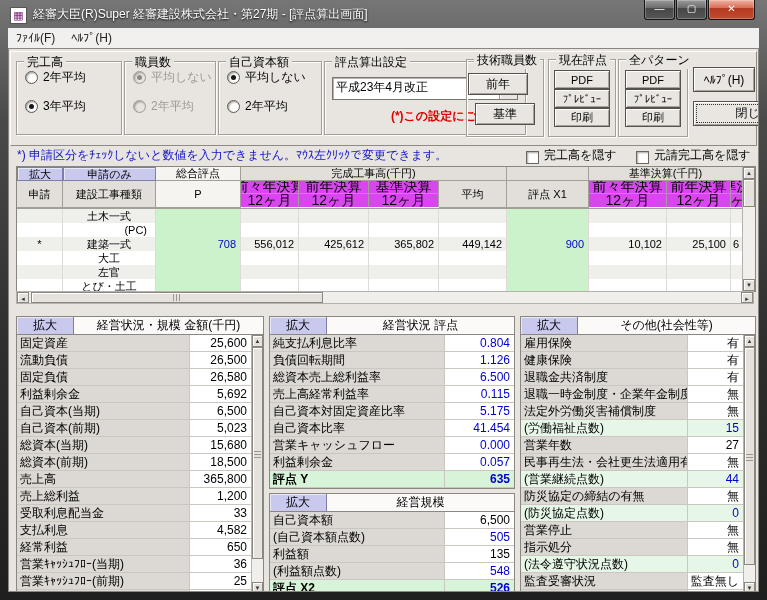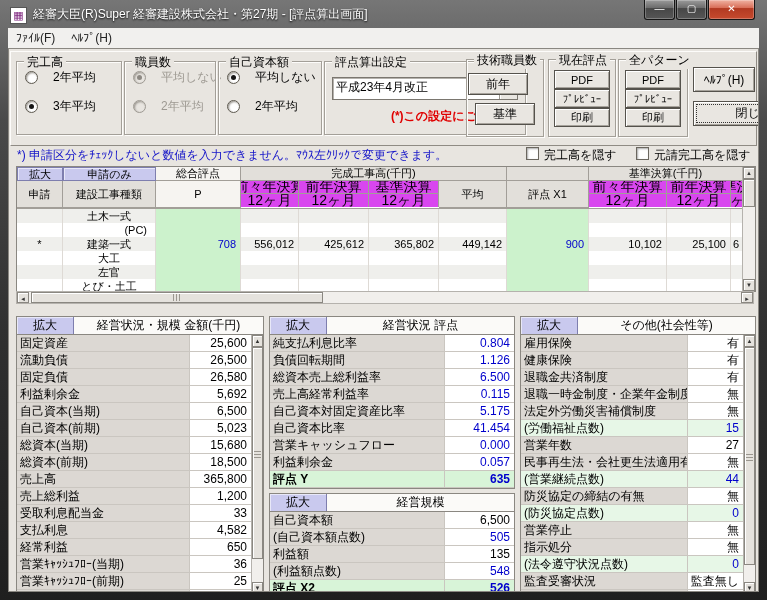--- a/index.html
+++ b/index.html
@@ -18,37 +18,37 @@
   .menubar{position:absolute;top:28px;left:8px;right:8px;height:20px;background:#f1f0ee;border-bottom:1px solid #b5b2ad;display:flex;align-items:center;font-size:12px;color:#222;}
   .menu-item{padding:2px 8px;}
 
   
   .client{position:absolute;top:48px;left:8px;right:8px;bottom:8px;background:#e8e5e0;border:1px solid #8a8781;overflow:hidden;}
 
   
   .toppanel{position:absolute;top:2px;left:1px;right:1px;height:93px;background:#e8e5e0;border:1px solid;border-color:#fdfcfa #8f8b84 #8f8b84 #fdfcfa;}
   .grp{position:absolute;border:1px solid #a39f98;box-shadow:inset 1px 1px 0 #fdfcfa,1px 1px 0 #fdfcfa;}
   .grp-title{position:absolute;top:-8px;left:7px;background:#e8e5e0;padding:0 3px;font-size:12px;white-space:nowrap;}
-  .radio{display:flex;align-items:center;gap:15px;font-size:12px;white-space:nowrap;margin:7px 7px 0 8px;}
+  .radio{display:flex;align-items:center;gap:5px;font-size:12px;white-space:nowrap;margin:7px 7px 0 8px;}
   .rdot{width:11px;height:11px;border-radius:50%;background:#fff;border:1px solid #5d594f;box-shadow:inset 1px 1px 2px #9a968f;position:relative;flex:none;}
   .radio.on .rdot::after{content:"";position:absolute;inset:3px;border-radius:50%;background:#161616;}
   .grp.disabled .radio{color:#9d9992;}
   .grp.disabled .rdot{background:#e8e5e0;border-color:#9d9992;}
   .grp.disabled .radio.on .rdot::after{background:#8d8983;}
   .btn3d{background:#e9e6e1;border:1px solid #55524c;box-shadow:inset 1px 1px 0 #fff,inset -1px -1px 0 #a7a39c;font-size:12px;display:flex;align-items:center;justify-content:center;white-space:nowrap;overflow:hidden;}
   .combo{position:absolute;left:7px;top:15px;width:184px;height:21px;display:flex;border:1px solid #7a766f;background:#fff;box-shadow:inset 1px 1px 0 #b5b2ad;}
   .combo-text{flex:1;font-size:12px;line-height:19px;padding-left:3px;overflow:hidden;white-space:nowrap;}
   .combo-btn{width:17px;background:#e9e6e1;border-left:1px solid #9a968f;box-shadow:inset 1px 1px 0 #fff;font-size:7px;line-height:19px;text-align:center;color:#222;}
   .warn{position:absolute;top:46px;right:8px;color:#e00000;font-size:12px;font-weight:bold;white-space:nowrap;}
   .focus-dotted{outline:1px dotted #333;outline-offset:-4px;padding-left:38px;}
 
   
   .noticerow{position:absolute;top:98px;left:8px;right:4px;height:16px;font-size:12px;}
   .notice-text{position:absolute;left:0;top:0;color:#1414c8;white-space:nowrap;}
-  .cbwrap{position:absolute;top:0;display:flex;align-items:flex-start;gap:5px;font-size:12px;white-space:nowrap;}
+  .cbwrap{position:absolute;top:0;display:flex;align-items:flex-end;gap:5px;font-size:12px;white-space:nowrap;}
   .cb{width:11px;height:11px;background:#fff;border:1px solid #6b675f;box-shadow:inset 1px 1px 2px #aaa;flex:none;}
 
   
   .stable{position:absolute;left:7px;top:117px;width:738px;height:124px;border:1px solid #8a8781;background:#fff;display:flex;}
   .tmain{flex:1;overflow:hidden;display:flex;flex-direction:column;}
   .hrow{display:flex;flex:none;}
   .hc{background:#e2dfda;border-right:1px solid #a29e98;border-bottom:1px solid #a29e98;font-size:11px;display:flex;align-items:center;justify-content:center;overflow:hidden;white-space:nowrap;flex:none;box-sizing:border-box;}
   .hc.light{background:#f6f4f1;}
   .hc.lav{background:#c9c9ee;border:1px solid #7e7eae;box-shadow:inset 1px 1px 0 #e8e8f8;}
   .h1{height:14px;}

